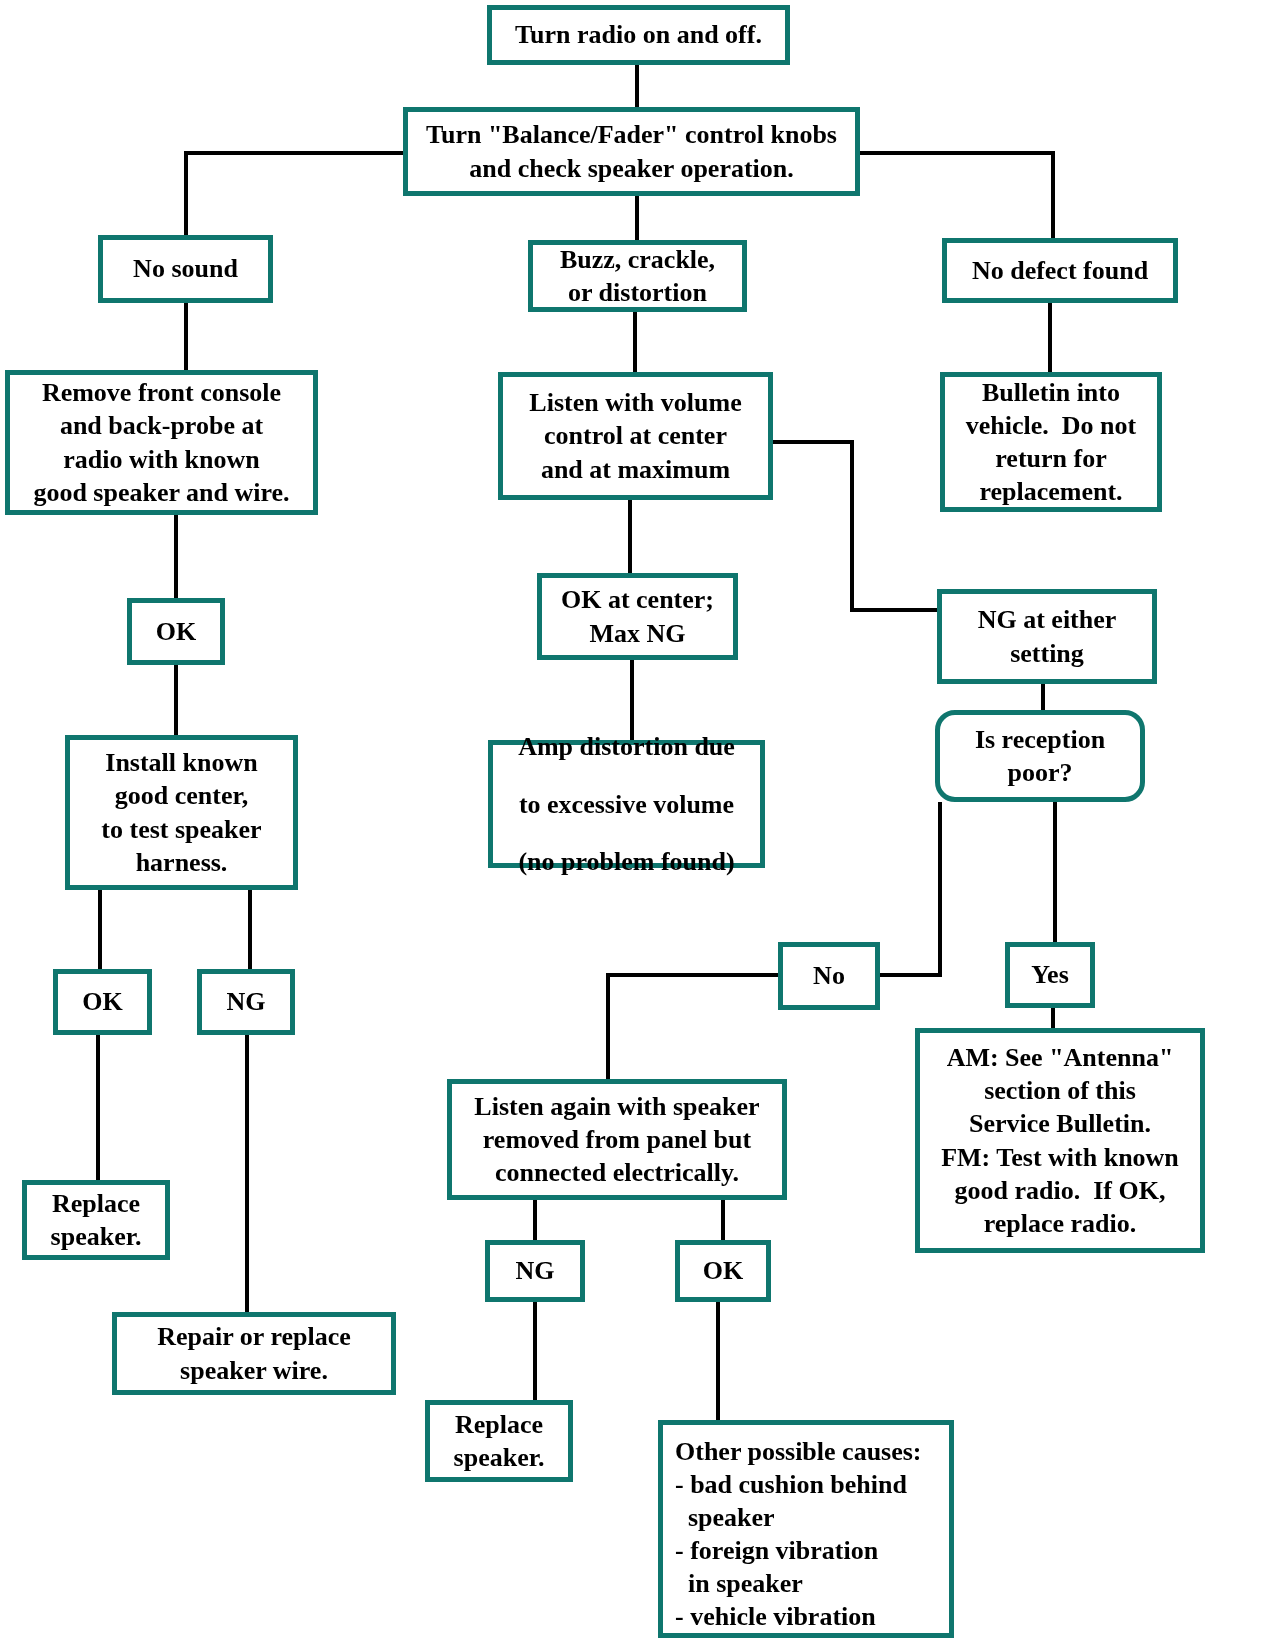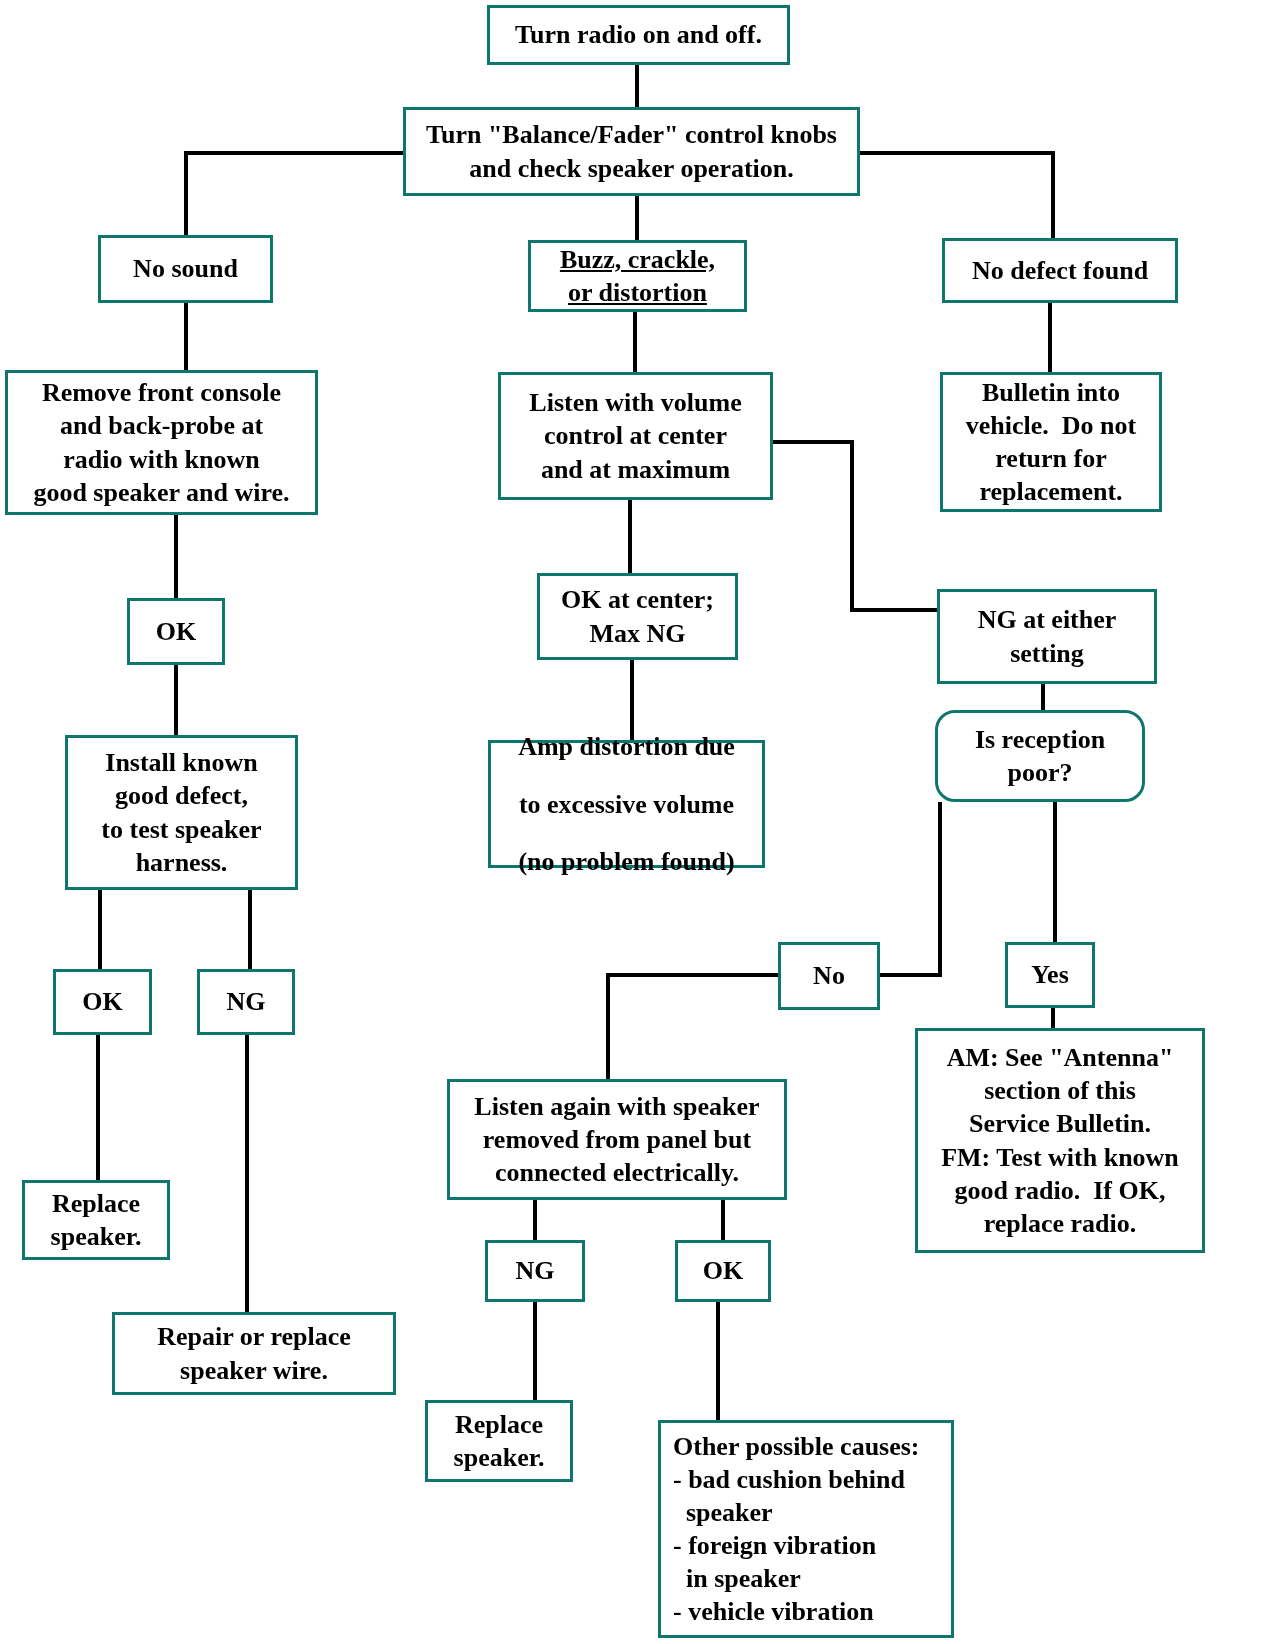--- a/index.html
+++ b/index.html
@@ -8,29 +8,29 @@
     width:1280px;height:1644px;
     background:#ffffff;
     font-family:"Liberation Serif","DejaVu Serif",serif;
     overflow:hidden;
   }
   .edge-layer{position:absolute;left:0;top:0;width:1280px;height:1644px;}
   .edge-layer polyline{fill:none;stroke:#000000;stroke-width:4;stroke-linejoin:miter;}
   .node{
     position:absolute;
     box-sizing:border-box;
-    border:3px solid #0f766e;
+    border:5px solid #0f766e;
     background:#ffffff;
     color:#000000;
     display:flex;flex-direction:column;
     justify-content:center;align-items:center;
     text-align:center;
     font-size:26px;font-weight:600;line-height:1.27;
   }
-  .node.left{align-items:flex-start;text-align:left;padding-left:12px;padding-right:16px;}
+  .node.left{align-items:flex-start;text-align:left;padding-left:12px;padding-right:16px;justify-content:flex-end;}
   .tline{white-space:pre;}
 </style>
 </head>
 <body>
 
 <div class="canvas">
   <svg class="edge-layer" viewBox="0 0 1280 1644" xmlns="http://www.w3.org/2000/svg">
       <polyline points="637,65 637,107"></polyline>
       <polyline points="403,153 186,153 186,235"></polyline>
       <polyline points="637,196 637,240"></polyline>
@@ -61,21 +61,21 @@
 <div class="node" style="left: 487px; top: 5px; width: 303px; height: 60px;">
       <div class="tline">Turn radio on and off.</div>
     </div>
     <div class="node" style="left: 403px; top: 107px; width: 457px; height: 89px;">
       <div class="tline">Turn "Balance/Fader" control knobs</div>
       <div class="tline">and check speaker operation.</div>
     </div>
     <div class="node" style="left: 98px; top: 235px; width: 175px; height: 68px;">
       <div class="tline">No sound</div>
     </div>
-    <div class="node" style="left: 528px; top: 240px; width: 219px; height: 72px; text-decoration: underline;">
+    <div class="node" style="left: 528px; top: 240px; width: 219px; height: 72px;">
       <div class="tline">Buzz, crackle,</div>
       <div class="tline">or distortion</div>
     </div>
     <div class="node" style="left: 942px; top: 238px; width: 236px; height: 65px;">
       <div class="tline">No defect found</div>
     </div>
     <div class="node" style="left: 5px; top: 370px; width: 313px; height: 145px;">
       <div class="tline">Remove front console</div>
       <div class="tline">and back-probe at</div>
       <div class="tline">radio with known</div>
@@ -98,21 +98,21 @@
     <div class="node" style="left: 537px; top: 573px; width: 201px; height: 87px;">
       <div class="tline">OK at center;</div>
       <div class="tline">Max NG</div>
     </div>
     <div class="node" style="left: 937px; top: 573px; width: 220px; height: 95px; margin-top: 16px;">
       <div class="tline">NG at either</div>
       <div class="tline">setting</div>
     </div>
     <div class="node" style="left: 65px; top: 735px; width: 233px; height: 155px;">
       <div class="tline">Install known</div>
-      <div class="tline">good defect,</div>
+      <div class="tline">good center,</div>
       <div class="tline">to test speaker</div>
       <div class="tline">harness.</div>
     </div>
     <div class="node" style="left: 488px; top: 740px; width: 277px; height: 128px; gap: 24px;">
       <div class="tline">Amp distortion due</div>
       <div class="tline">to excessive volume</div>
       <div class="tline">(no problem found)</div>
     </div>
     <div class="node" style="left: 935px; top: 710px; width: 210px; height: 92px; border-radius: 20px;">
       <div class="tline">Is reception</div>

